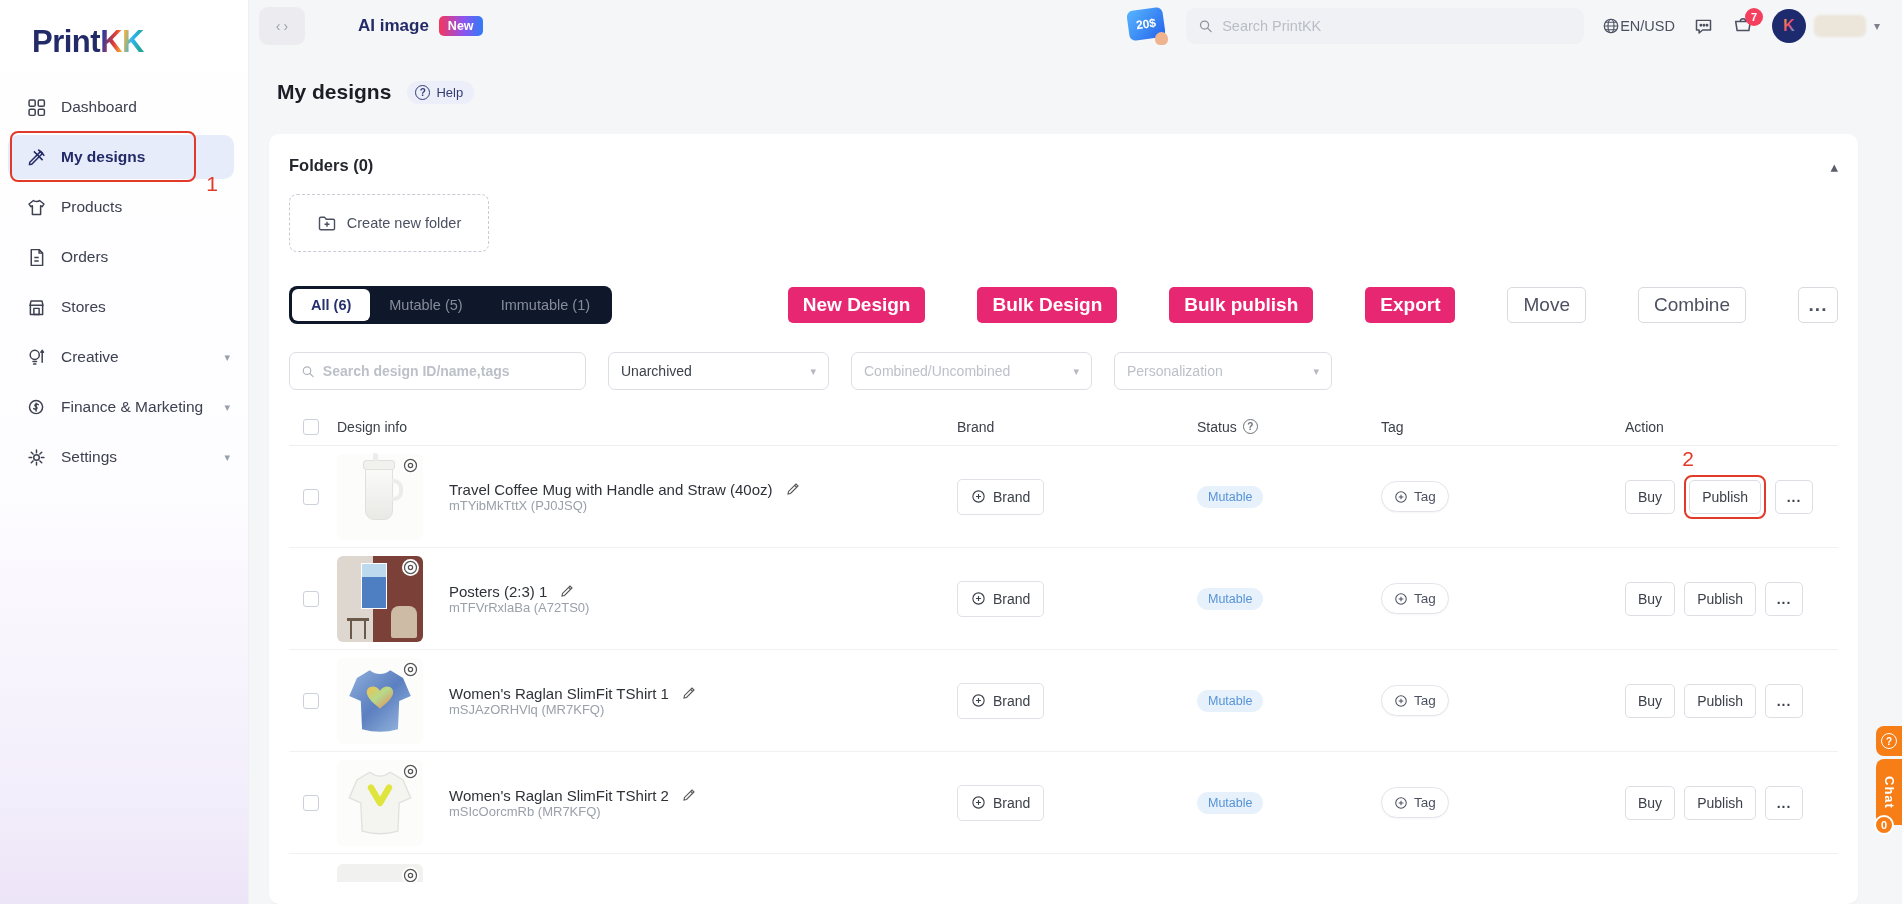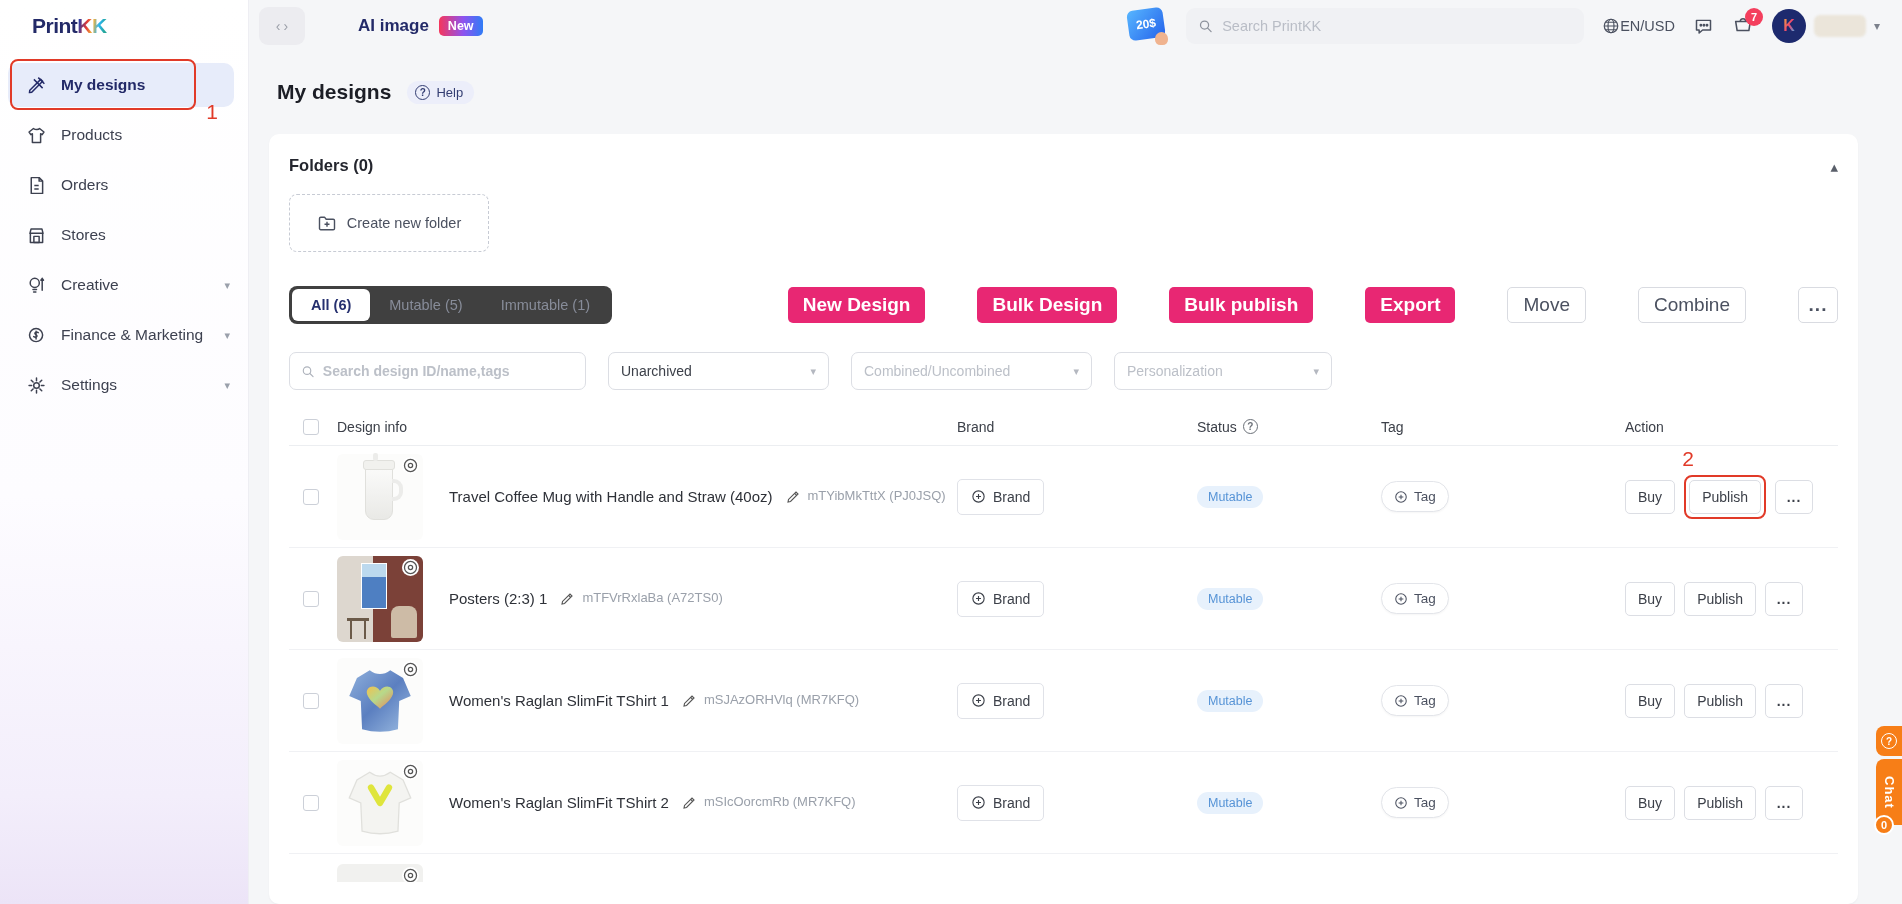--- a/index.html
+++ b/index.html
@@ -4,21 +4,21 @@
 <style>
   * { margin:0; padding:0; box-sizing:border-box; }
   html,body { width:1902px; height:904px; overflow:hidden; }
   body { font-family:"Liberation Sans", sans-serif; background:#f5f6f8; position:relative; color:#333; }
   svg { display:block; }
 
   
   .sidebar { position:absolute; left:0; top:0; width:249px; height:904px; z-index:5;
     background:linear-gradient(180deg,#ffffff 0%,#fdfcff 55%,#f3eefb 88%,#ece4f7 100%);
     border-right:1px solid #eeeef3; }
-  .logo { display:flex; align-items:baseline; padding:14px 0 0 32px; font-size:21px; font-weight:700; letter-spacing:-0.5px; cursor:pointer; }
+  .logo { display:flex; align-items:baseline; padding:14px 0 0 32px; font-size:31px; font-weight:700; letter-spacing:-0.5px; cursor:pointer;margin-top:10px; }
   .logo .lp { color:#232a68; }
   .logo .lk { background:linear-gradient(100deg,#2b3aa0 10%,#e53935 34%,#f2b23a 52%,#29b6f6 70%,#26a69a 88%); -webkit-background-clip:text; background-clip:text; color:transparent; }
   .nav { margin-top:22px; }
   .nav-item { position:relative; height:50px; display:flex; align-items:center; gap:14px; padding-left:26px; font-size:15.5px; color:#3d4150; cursor:pointer; }
   .nav-item .nicon { width:21px; height:21px; flex:0 0 21px; }
   .nav-item .chev { position:absolute; right:18px; color:#9aa0ab; font-size:11px; }
   .nav-item.selected { color:#232a68; font-weight:700; }
   .sel-pill { position:absolute; left:8px; right:14px; top:3px; bottom:3px; background:#e7ecfa; border-radius:10px; z-index:-1; }
   .red-outline-nav { position:absolute; left:10px; top:-1px; width:186px; height:51px; border:2.5px solid #e13a28; border-radius:8px; pointer-events:none; }
   .step-num { color:#e13a28; font-size:21px; font-weight:500; }
@@ -55,21 +55,21 @@
   .qmark.gray { border-color:#6b7078; color:#6b7078; }
 
   .card { position:absolute; left:269px; top:134px; width:1589px; height:770px; background:#fff; border-radius:10px; box-shadow:0 1px 2px rgba(20,20,40,.04); padding:0 20px; overflow:hidden; }
 
   .folders-head { margin-top:16px; height:30px; display:flex; align-items:center; justify-content:space-between; }
   .folders-title { font-size:16.5px; font-weight:700; color:#24262e; }
   .chev-up { color:#5a5f6a; font-size:15px; cursor:pointer; transform:translateY(2px); }
   .create-folder { margin-top:14px; width:200px; height:58px; border:1.5px dashed #c7cbd4; border-radius:8px; background:#fff; display:flex; align-items:center; justify-content:center; gap:10px; font-size:14.5px; color:#4b5160; cursor:pointer; font-family:"Liberation Sans",sans-serif; }
 
   .tabs-row { margin-top:34px; display:flex; align-items:center; justify-content:space-between; }
-  .seg { background:#404040; border-radius:8px; padding:3px; display:flex; }
+  .seg { background:#0f172a; border-radius:8px; padding:3px; display:flex; }
   .seg .tab { padding:8px 19px; font-size:14.5px; color:#878c99; border-radius:6px; cursor:pointer; }
   .seg .tab.active { background:#fff; color:#26306f; font-weight:700; box-shadow:0 1px 2px rgba(0,0,0,.06); }
   .tb-buttons { display:flex; align-items:center; gap:10px; }
   .btn { height:36px; border-radius:5px; font-size:19px; display:inline-flex; align-items:center; justify-content:center; padding:0 15px; cursor:pointer; border:none; font-family:"Liberation Sans",sans-serif;margin-left:42px; }
   .btn-pink { background:#e82773; color:#fff; font-weight:600; }
   .btn-ghost { background:#fff; border:1px solid #d9dbe1; color:#4b5160; }
   .btn-more { width:40px; padding:0; letter-spacing:1px; font-weight:700; color:#4b5160; }
 
   .filters-row { margin-top:28px; display:flex; align-items:center; gap:22px; }
   .f-search { width:297px; height:38px; border:1px solid #dcdee4; border-radius:7px; display:flex; align-items:center; gap:8px; padding:0 11px; background:#fff; }
@@ -83,21 +83,21 @@
 
   
   .tgrid { display:grid; grid-template-columns:48px 620px 240px 184px 244px 213px; align-items:center; }
   .thead { margin-top:18px; height:38px; border-bottom:1px solid #eceef1; font-size:14px; color:#3c4049; }
   .thead .hcell { display:flex; align-items:center; gap:6px; }
   .cb { width:16px; height:16px; border:1.5px solid #ccd0d8; border-radius:3px; background:#fff; margin-left:14px; cursor:pointer; display:block; }
   .trow { height:102px; border-bottom:1px solid #f0f1f4; }
   .col-info { display:flex; align-items:center; gap:26px; }
   .thumb { width:86px; height:86px; border-radius:6px; position:relative; flex:0 0 86px; background:#fcfcfb; cursor:pointer; }
   .eye { position:absolute; top:3px; right:4px; width:17px; height:17px; background:#fff; border-radius:50%; cursor:pointer; }
-  .meta { display:flex; flex-direction:row; gap:7px; }
+  .meta { display:flex; flex-direction:column; }
   .name-line { display:flex; align-items:center; gap:12px; }
   .dname { font-size:15px; color:#2e3138; }
   .edit-ic { cursor:pointer; }
   .did { font-size:13px; color:#9aa0aa; }
   .brand-btn { height:36px; border:1px solid #e0e2e8; background:#fff; border-radius:5px; display:inline-flex; align-items:center; gap:7px; padding:0 13px; font-size:14px; color:#3c4049; cursor:pointer; font-family:"Liberation Sans",sans-serif; }
   .status-pill { background:#e7f1fc; color:#5693d6; font-size:12.5px; padding:4px 11px; border-radius:12px; display:inline-block; }
   .tag-btn { height:31px; border:1px solid #e3e5ea; background:#fff; border-radius:16px; display:inline-flex; align-items:center; gap:6px; padding:0 12px; font-size:13.5px; color:#4b5160; cursor:pointer; box-shadow:0 1px 2px rgba(0,0,0,.04); font-family:"Liberation Sans",sans-serif; }
   .col-action { display:flex; align-items:center; gap:9px; }
   .btn-sm { height:34px; border-radius:5px; border:1px solid #dcdee4; background:#fff; font-size:14px; color:#3c4049; padding:0 12px; cursor:pointer; font-family:"Liberation Sans",sans-serif; }
   .more-sm { width:38px; letter-spacing:1px; font-weight:700; padding:0; }
@@ -129,20 +129,29 @@
 </head>
 <body>
 
 <aside class="sidebar">
   <div class="logo">
     <span class="lp">Print</span>
       <span class="lk">KK</span>
   </div>
   <nav class="nav">
 
+    <div class="nav-item">
+      <svg class="nicon" viewBox="0 0 24 24" fill="none" stroke="#3d4150" stroke-width="1.7">
+          <rect x="3.5" y="3.5" width="7" height="7" rx="1.5"></rect>
+          <rect x="14" y="3.5" width="7" height="7" rx="1.5"></rect>
+          <rect x="3.5" y="14" width="7" height="7" rx="1.5"></rect>
+          <rect x="14" y="14" width="7" height="7" rx="1.5"></rect>
+        </svg>
+      <span>Dashboard</span>
+    </div>
 
     <div class="nav-item selected">
       <span class="sel-pill"></span>
       <svg class="nicon" viewBox="0 0 24 24" fill="none" stroke="#232a68" stroke-width="1.7">
           <path d="M4 20l2.5-.3L19 7.2 16.8 5 4.3 17.5z"></path>
           <path d="M14 3l7 7M9 5l10 10"></path>
         </svg>
       <span>My designs</span>
       <span class="red-outline-nav"></span>
       <span class="step-num step1">1</span>

